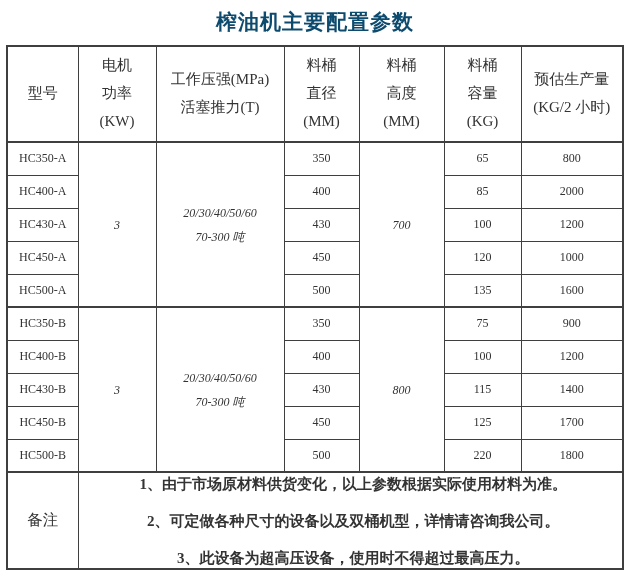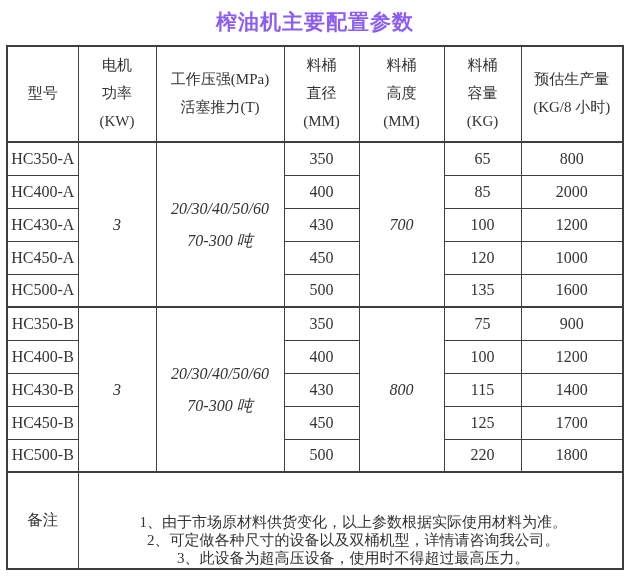--- a/index.html
+++ b/index.html
@@ -18,21 +18,21 @@
     font-family:"Liberation Serif","DejaVu Serif",serif;
     overflow:hidden;
   }
   .doc-title{
     position:absolute;
     top:8px;left:0;width:100%;
     text-align:center;
     font-size:21px;
     font-weight:bold;
     letter-spacing:1px;
-    color:#8b5cf6;
+    color:#0c4a6e;
   }
   table.spec{
     position:absolute;
     left:6px;top:45px;
     width:616px;
     border-collapse:collapse;
     table-layout:fixed;
   }
   table.spec{border:2px solid var(--line);}
   table.spec td,table.spec th{
@@ -44,40 +44,41 @@
     color:var(--text);
     overflow:hidden;
   }
   tr.header-row{height:96px;}
   tr.header-row th{
     font-size:15px;
     line-height:1.85;
     white-space:pre-line;
   }
   tr.data-row{height:33px;}
-  tr.data-row td{font-size:16px;}
+  tr.data-row td{font-size:12px;}
   td.merged{
     font-size:15.5px;
     line-height:2.0;
     white-space:pre-line;
     font-style:italic;
   }
   tr.thick-top td,tr.thick-top th{border-top:2px solid var(--line);}
   tr.notes-row{height:97px;}
   td.notes-label{font-size:15.5px;}
   td.notes-body{
     text-align:left;
     vertical-align:middle;
   }
   .notes-stack{
     display:flex;
     flex-direction:column;
-    justify-content:flex-end;
+    justify-content:space-between;
     height:92px;
     padding:0 6px 0 12px;
+    font-weight:bold;
   }
   .note-line{
     font-size:15px;
     line-height:1.2;
     white-space:nowrap;
   }
 </style>
 </head>
 <body>
 
@@ -107,21 +108,21 @@
       <th>料桶
 直径
 (MM)</th>
       <th>料桶
 高度
 (MM)</th>
       <th>料桶
 容量
 (KG)</th>
       <th>预估生产量
-(KG/8 小时)</th>
+(KG/2 小时)</th>
     </tr>
 
     <tr class="data-row thick-top">
       <td>HC350-A</td>
       <td class="merged" rowspan="5">3</td>
       <td class="merged" rowspan="5">20/30/40/50/60
 70-300 吨</td>
       <td>350</td>
       <td class="merged" rowspan="5">700</td>
       <td>65</td>

